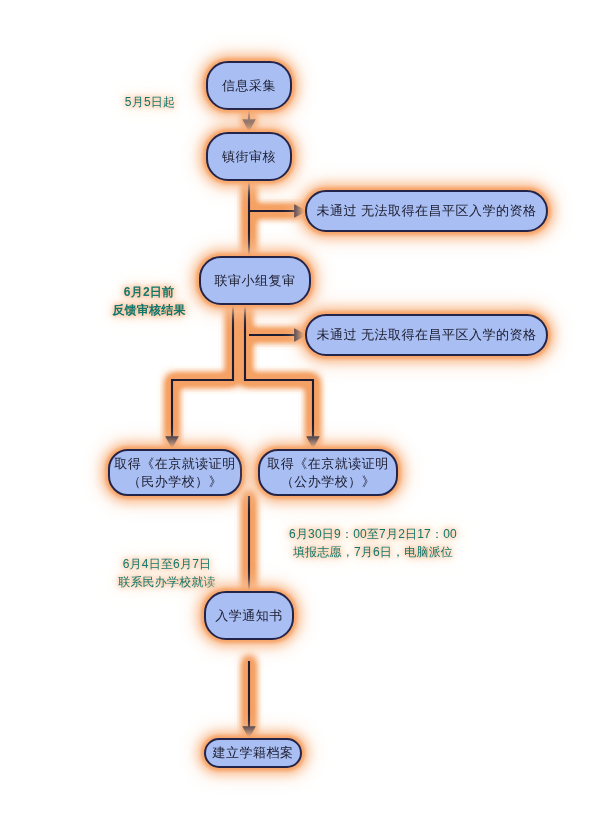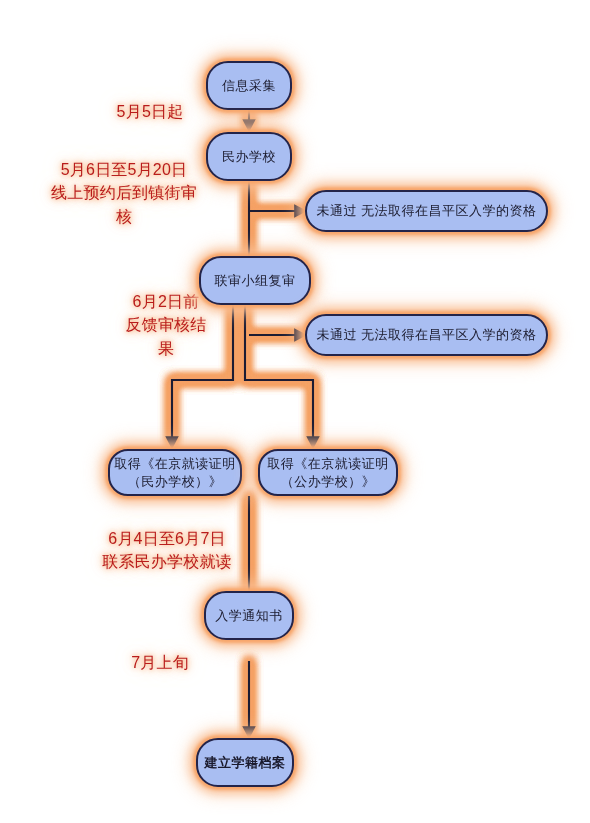--- a/index.html
+++ b/index.html
@@ -45,22 +45,22 @@
     box-shadow:
       0 0 3px 3px rgba(247,164,104,0.95),
       0 0 9px 7px rgba(249,186,140,0.75),
       0 0 16px 11px rgba(251,208,175,0.45);
     z-index: 3;
   }
   .node-text { display: block; white-space: pre-line; }
   
   .anno {
     position: absolute;
-    color: #b91c1c;
-    font-size: 16px;
+    color: #0f766e;
+    font-size: 12px;
     line-height: 1.45;
     text-align: center;
     white-space: pre-line;
     letter-spacing: 0.2px;
     z-index: 2;
     text-shadow:
       0 0 4px rgba(248,175,120,1),
       0 0 8px rgba(249,190,146,0.95),
       0 0 13px rgba(251,211,180,0.8),
       0 0 18px rgba(252,222,198,0.6);
@@ -109,21 +109,21 @@
       <path d="M249,496 L249,609" marker-end="url(#arrow)"></path>
       <path d="M249,661 L249,735" marker-end="url(#arrow)"></path>
     </g>
   </svg>
 
   <div class="node" style="left:206px; top:61px; width:86px; height:49px;">
     <span class="node-text">信息采集</span>
   </div>
 
   <div class="node" style="left:206px; top:132px; width:86px; height:49px;">
-    <span class="node-text">民办学校</span>
+    <span class="node-text">镇街审核</span>
   </div>
 
   <div class="node" style="left:305px; top:190px; width:243px; height:42px; border-radius:21px;">
     <span class="node-text">未通过  无法取得在昌平区入学的资格</span>
   </div>
 
   <div class="node" style="left:199px; top:256px; width:112px; height:49px;">
     <span class="node-text">联审小组复审</span>
   </div>
 
@@ -138,43 +138,40 @@
 
   <div class="node" style="left:258px; top:449px; width:140px; height:47px; border-radius:20px;">
     <span class="node-text">取得《在京就读证明
 （公办学校）》</span>
   </div>
 
   <div class="node" style="left:204px; top:591px; width:90px; height:49px;">
     <span class="node-text">入学通知书</span>
   </div>
 
-  <div class="node" style="left:196px; top:738px; width:98px; height:49px;font-weight:bold;">
+  <div class="node" style="left:204px; top:738px; width:98px; height:30px;">
     <span class="node-text">建立学籍档案</span>
   </div>
 
   <div class="anno" style="left:102px; top:77px; width:96px;">
     <span>5月5日起</span>
   </div>
 
-  <div class="anno" style="left:48px; top:135px; width:152px;">
-    <span>5月6日至5月20日
-线上预约后到镇街审核</span>
-  </div>
 
-  <div class="anno" style="left:120px; top:267px; width:92px;">
+  <div class="anno" style="left:103px; top:267px; width:92px;font-weight:bold;">
     <span>6月2日前
 反馈审核结果</span>
   </div>
 
 
-  <div class="anno" style="left:93px; top:504px; width:148px;">
+  <div class="anno" style="left:93px; top:539px; width:148px;">
     <span>6月4日至6月7日
 联系民办学校就读</span>
   </div>
 
+  <div class="anno" style="left:258px; top:509px; width:230px;">
+    <span>6月30日9：00至7月2日17：00
+填报志愿，7月6日，电脑派位</span>
+  </div>
 
-  <div class="anno" style="left:120px; top:628px; width:80px;">
-    <span>7月上旬</span>
-  </div>
 
 
 </div>
 
 </body></html>

